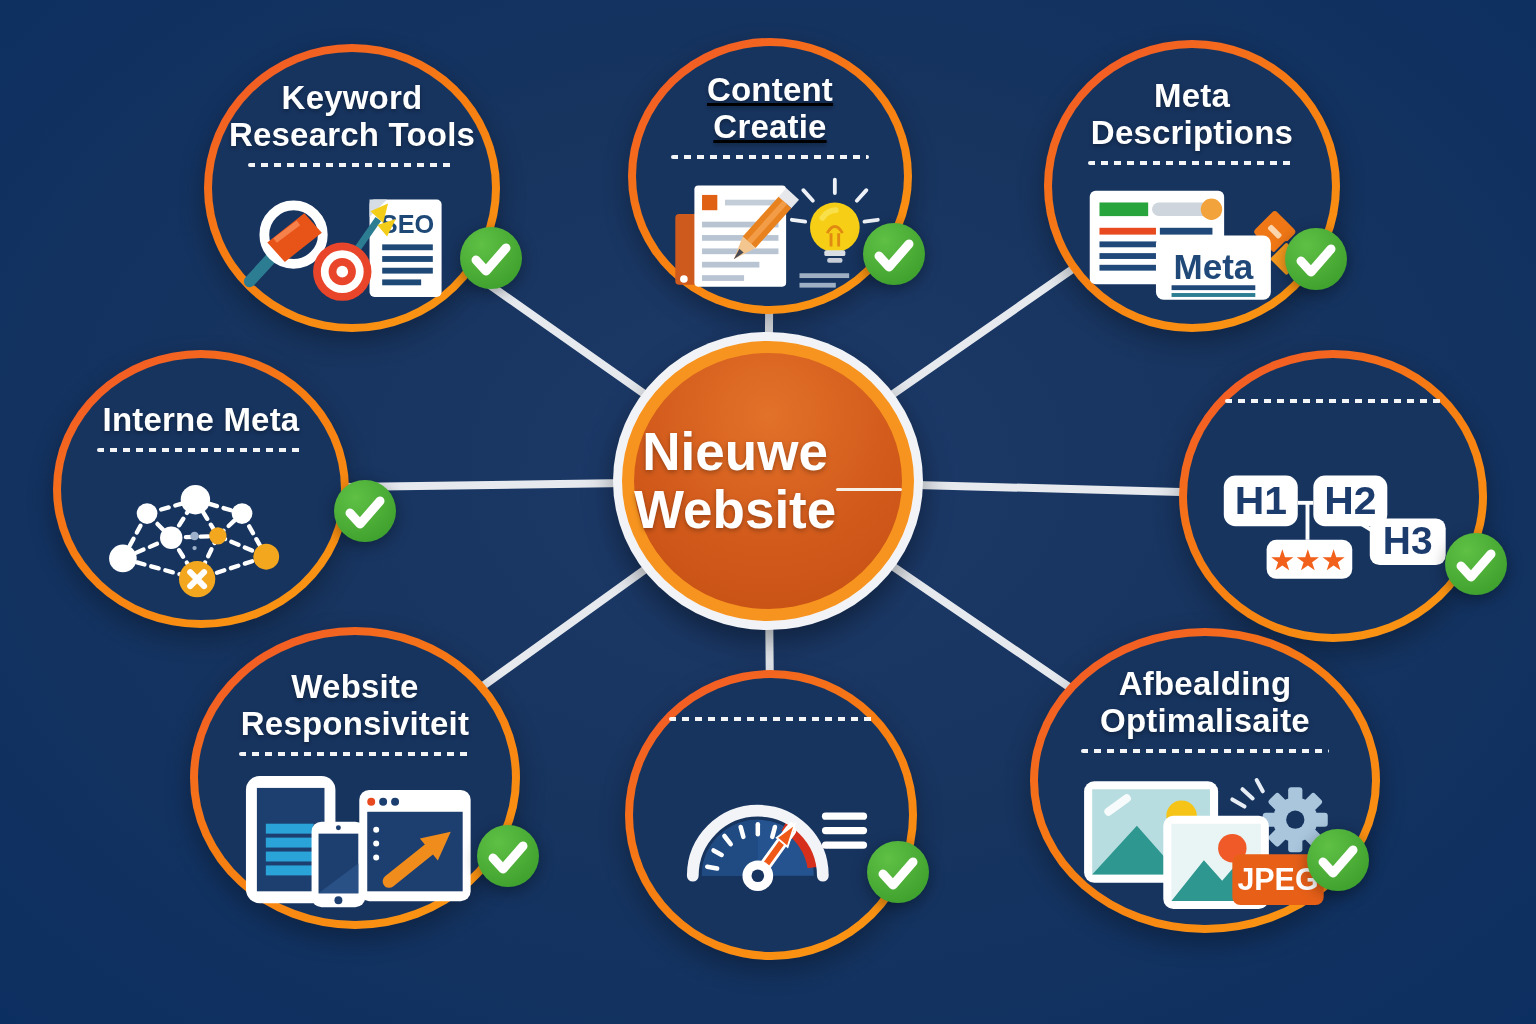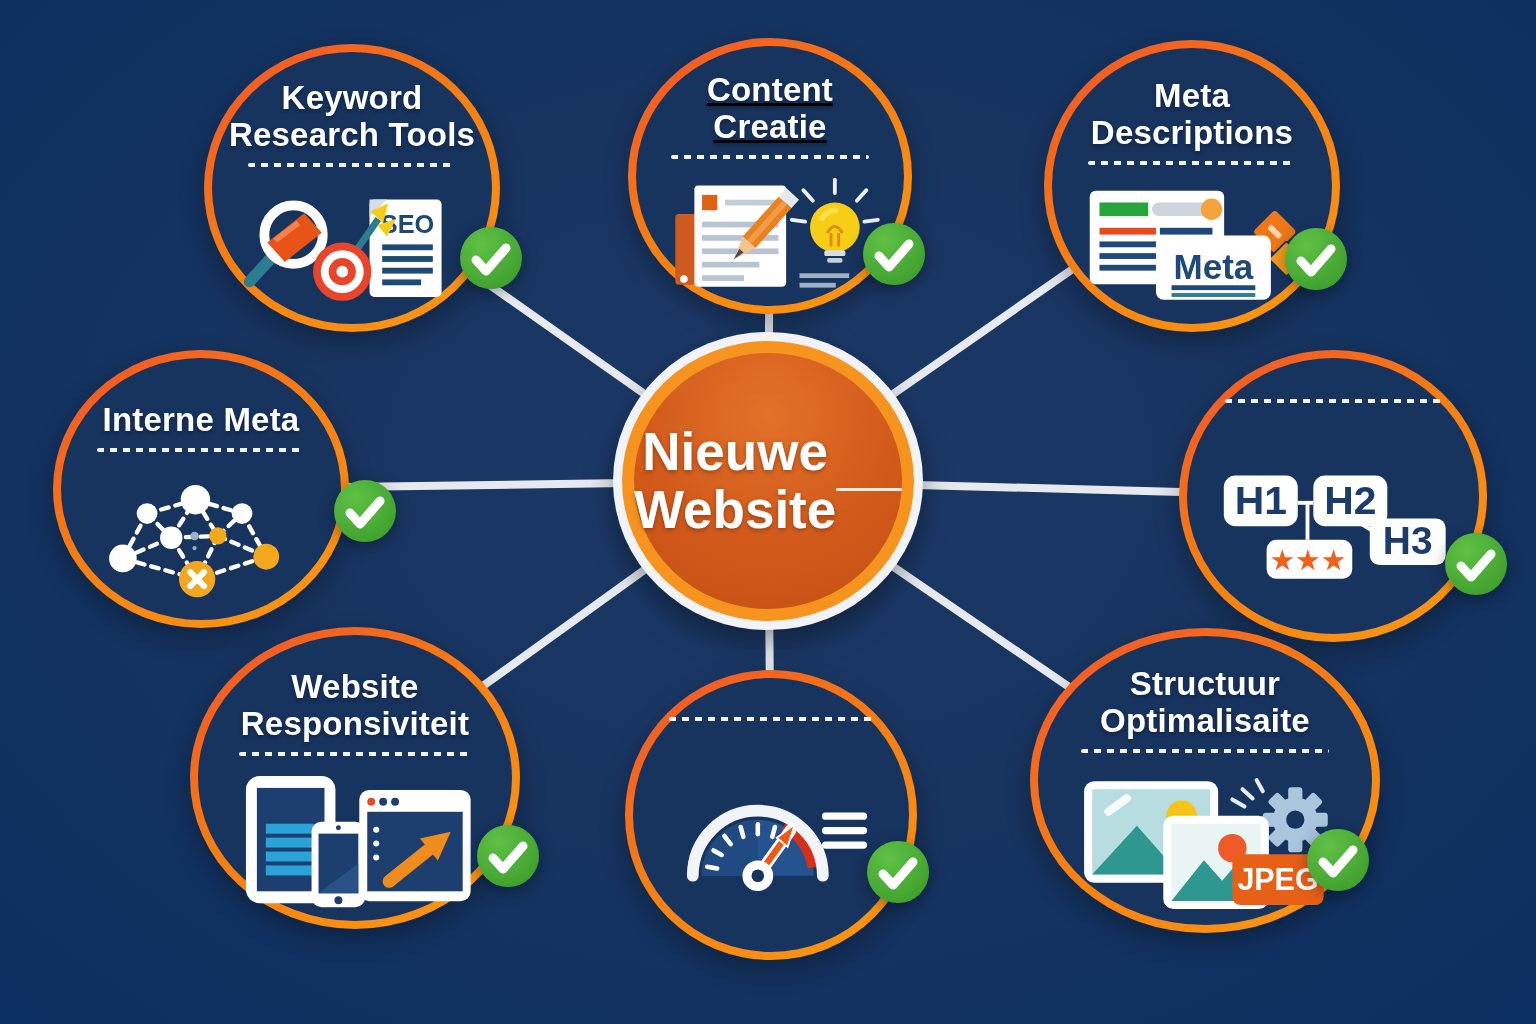--- a/index.html
+++ b/index.html
@@ -320,21 +320,21 @@
     </div>
     <div class="check" style="left:233px;top:162px;">
       <svg viewBox="0 0 64 64">
           <circle cx="32" cy="32" r="31" fill="url(#gradGreen)"></circle>
           <path d="M17,34 L27,45 L47,22" stroke="#fff" stroke-width="9" stroke-linecap="round" stroke-linejoin="round" fill="none"></path>
         </svg>
     </div>
   </div>
 
   <div class="node" style="left:1030px;top:628px;width:350px;height:305px;--pt:30px;--iw:76%;">
-    <div class="node-title">Structuur
+    <div class="node-title">Afbealding
 Optimalisaite</div>
     <div class="node-sep"></div>
     <div class="node-icon">
       <svg viewBox="0 0 250 140">
         <g stroke="#e7edf4" stroke-width="4" stroke-linecap="round">
           <line x1="162" y1="18" x2="172" y2="27"></line>
             <line x1="176" y1="9" x2="182" y2="20"></line>
             <line x1="152" y1="28" x2="164" y2="35"></line>
         </g>
         <g transform="translate(214,48)" fill="#a9c6dd">

